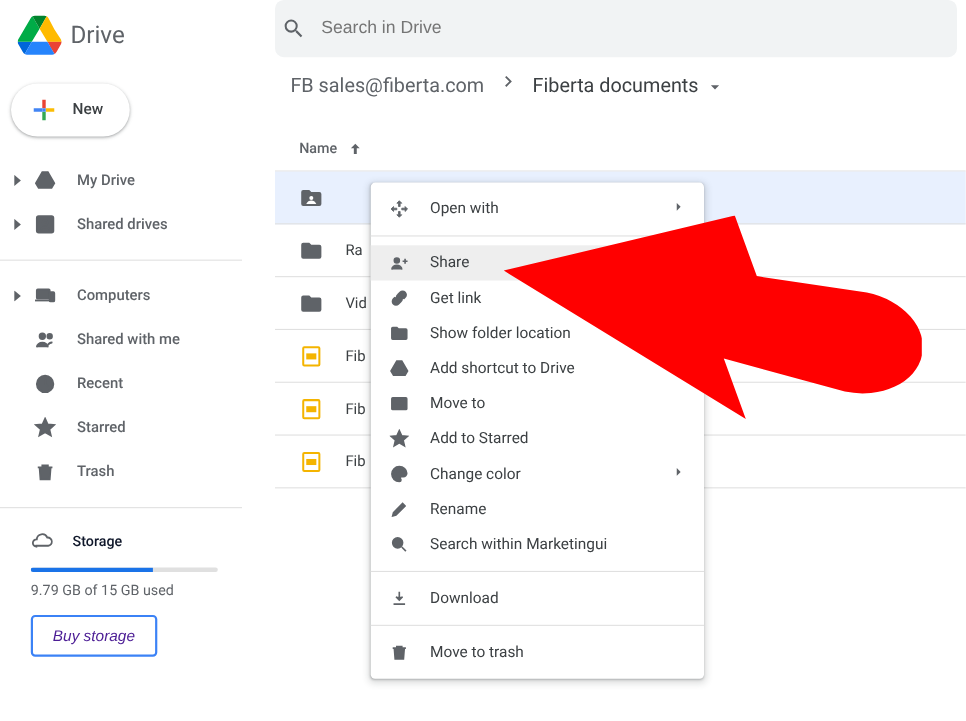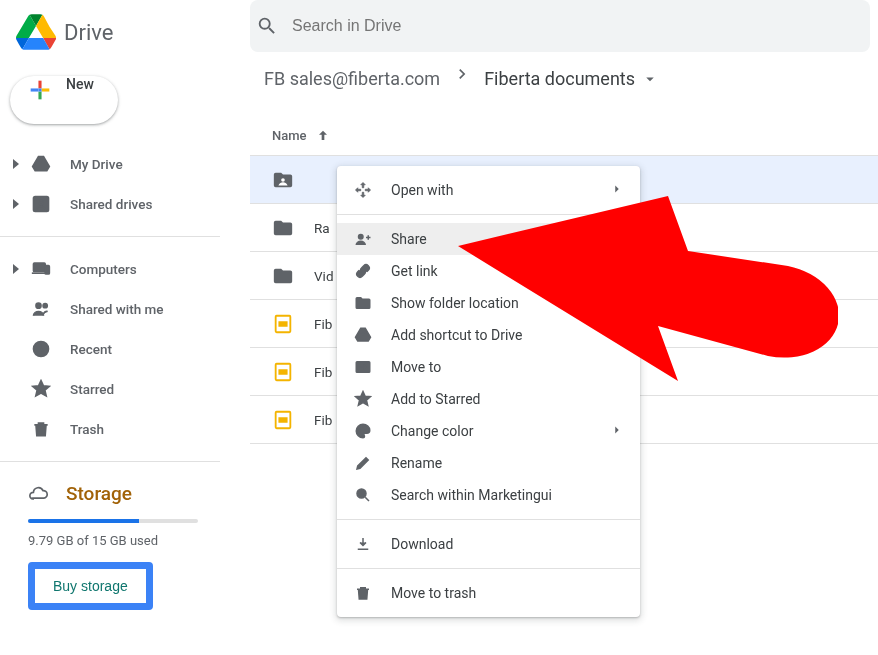--- a/index.html
+++ b/index.html
@@ -56,20 +56,21 @@
   
   .sidebar {
     position: absolute;
     top: 64px;
     left: 0;
     width: 250px;
     bottom: 0;
   }
   .new-btn {
     display: inline-flex;
+    align-items: center;
     height: 48px;
     padding: 0 24px 0 16px;
     margin: 12px 0 16px 10px;
     border-radius: 24px;
     background: #fff;
     box-shadow: 0 1px 2px rgba(60,64,67,.3), 0 1px 3px 1px rgba(60,64,67,.15);
     cursor: pointer;
   }
   .new-btn .plus { margin-right: 12px; }
   .new-btn span.label { font-size: 14px; font-weight: 500; color: #3c4043; }
@@ -100,40 +101,41 @@
   .side-item .slabel { font-size: 13.5px; font-weight: 500; color: #5f6368; text-align: right; }
   .sep {
     height: 1px;
     background: #e0e0e0;
     margin: 8px 0;
     width: 220px;
   }
   .storage-block { padding: 12px 18px 12px 28px; }
   .storage-head { display: flex; align-items: center; margin-bottom: 14px; }
   .storage-head svg { width: 20px; height: 20px; stroke: #5f6368; fill: none; margin-right: 18px; }
-  .storage-head span { font-size: 19px; color: #a16207; font-weight: 500; }
+  .storage-head span { font-size: 13px; color: #0f172a; font-weight: 500; }
   .meter {
     height: 4px;
     background: #e0e0e0;
     border-radius: 2px;
     overflow: hidden;
     width: 170px;
     margin-bottom: 10px;
   }
   .meter-fill { height: 100%; background: #1a73e8; width: 65%; }
   .storage-text { font-size: 13px; color: #5f6368; margin-bottom: 14px; }
   .buy-btn {
-    border: 7px solid #3b82f6;
-    color: #0f766e;
+    border: 2px solid #3b82f6;
+    color: #4c1d95;
     font-weight: 500;
     font-size: 14px;
     padding: 9px 18px;
     border-radius: 4px;
     background: #fff;
     cursor: pointer;
+    font-style: italic;
   }
   
   .main {
     position: absolute;
     top: 64px;
     left: 250px;
     right: 0;
     bottom: 0;
   }
   .breadcrumb {

